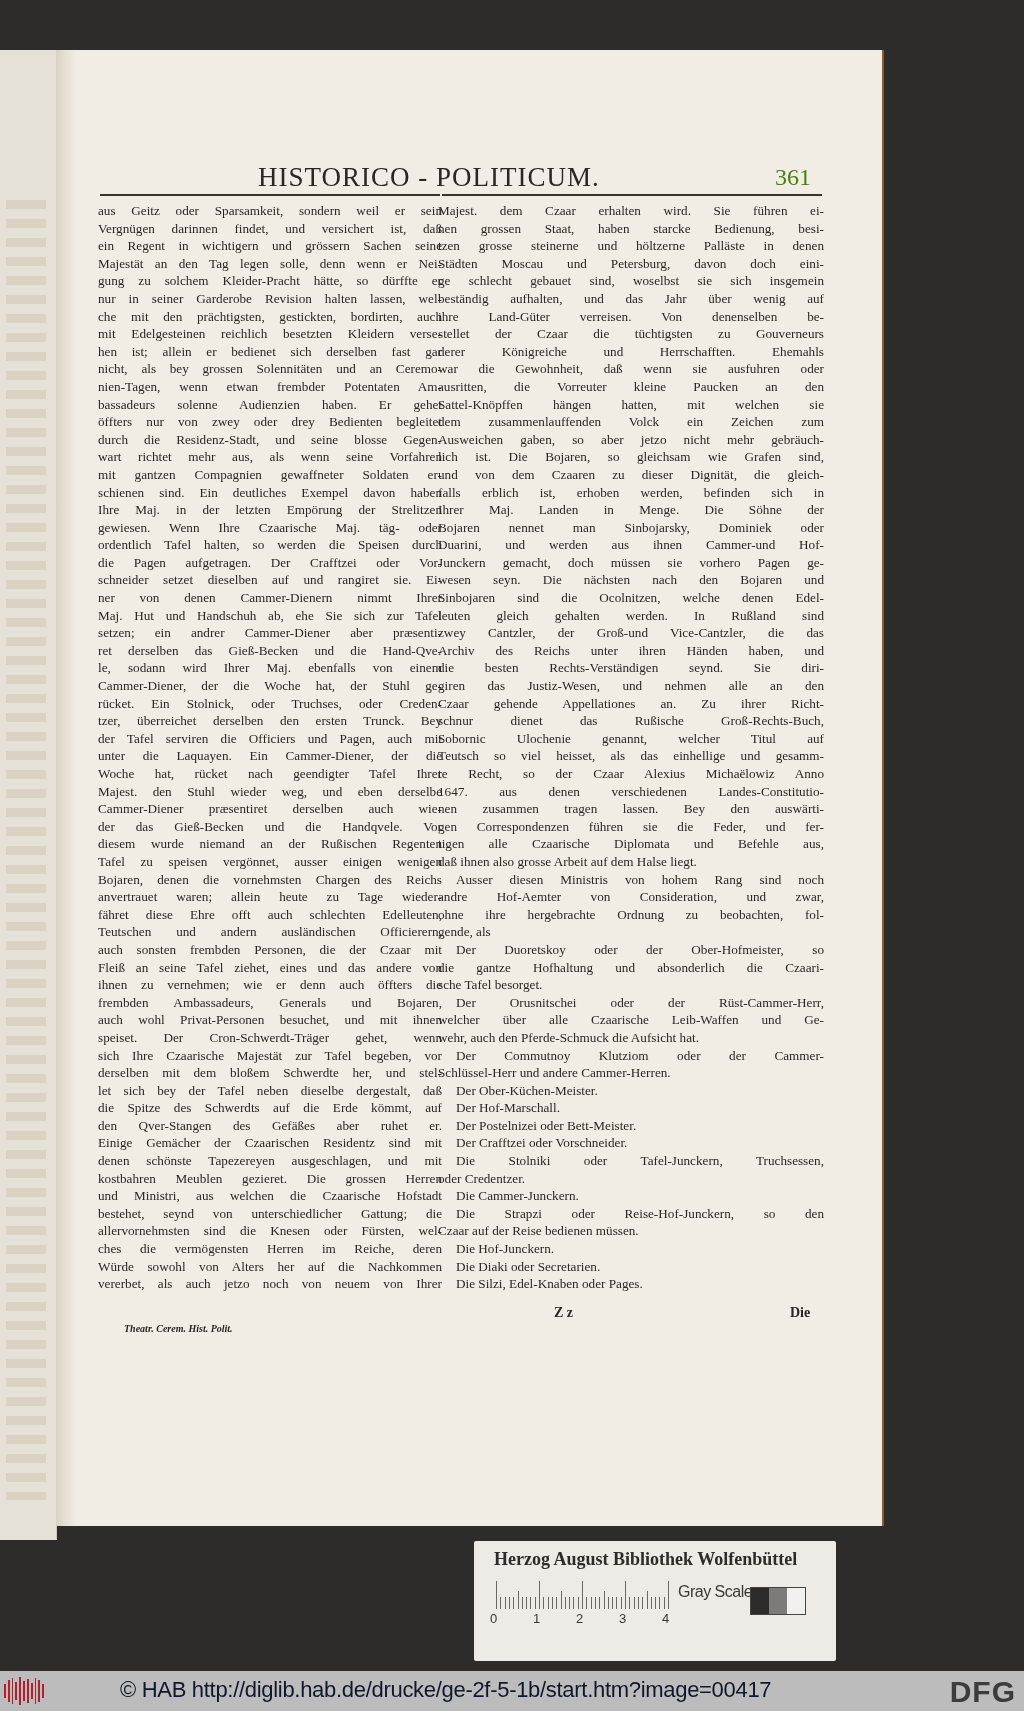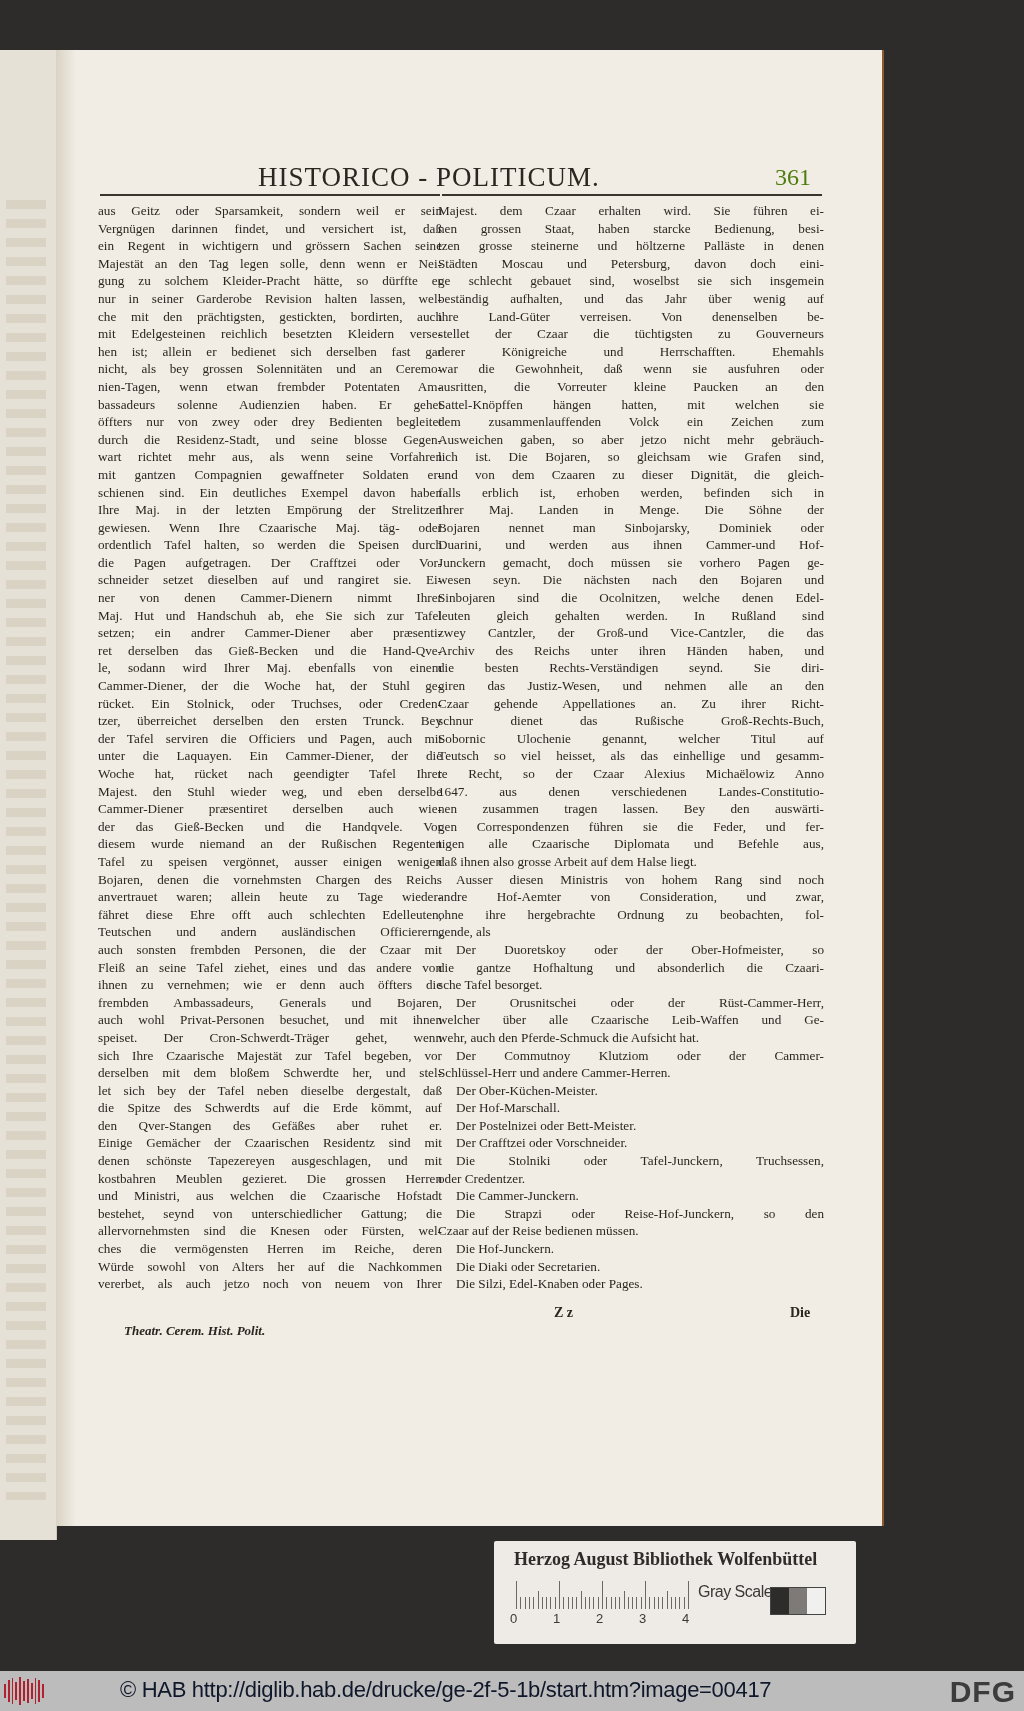--- a/index.html
+++ b/index.html
@@ -15,24 +15,24 @@
   .page-number{position:absolute;right:0;top:2px;font-size:24px;color:#4d7c0f;font-family:"Liberation Serif",serif;}
   .rule{position:absolute;top:144px;height:2px;background:#3a342c;}
   .rule.l{left:44px;width:340px;}
   .rule.r{left:386px;width:380px;}
   .col{position:absolute;top:152px;font-size:13.2px;line-height:17.6px;color:#2b2620;font-family:"Liberation Serif",serif;text-align:justify;}
   .col.left{left:42px;width:344px;}
   .col.right{left:382px;width:386px;font-family:Liberation Serif, serif;}
   .line{display:block;white-space:nowrap;overflow:hidden;text-align-last:justify;}
   .line.last{text-align-last:left;}
   .line.indent{padding-left:18px;}
-  .footnote{position:absolute;left:68px;top:1273px;font-size:13px;font-style:italic;font-weight:bold;color:#2b2620;font-family:"Liberation Serif",serif;}
+  .footnote{position:absolute;left:68px;top:1273px;font-size:10px;font-style:italic;font-weight:bold;color:#2b2620;font-family:"Liberation Serif",serif;}
   .signature{position:absolute;left:498px;top:1255px;font-size:14px;font-weight:bold;color:#2b2620;font-family:"Liberation Serif",serif;}
   .catchword{position:absolute;left:734px;top:1255px;font-size:14px;font-weight:bold;color:#2b2620;font-family:"Liberation Serif",serif;}
-  .target{position:absolute;left:474px;top:1541px;width:362px;height:103px;background:#eeeae6;border-radius:2px;margin-left:20px;}
+  .target{position:absolute;left:474px;top:1541px;width:362px;height:120px;background:#eeeae6;border-radius:2px;}
   .target-title{position:absolute;left:20px;top:8px;font-size:18px;font-weight:bold;color:#2f2b28;font-family:"Liberation Serif",serif;}
   .ruler{position:absolute;left:22px;top:40px;width:176px;height:28px;}
   .tick{position:absolute;bottom:0;width:1px;background:#6c6864;}
   .ruler-labels{position:absolute;left:16px;top:70px;width:190px;height:16px;font-size:13px;color:#3b3835;font-family:"Liberation Sans",sans-serif;}
   .ruler-labels span{position:absolute;}
   .gray-label{position:absolute;left:204px;top:42px;font-size:16px;color:#3b3835;font-family:Liberation Sans, sans-serif;letter-spacing:-0.5px;}
   .gray-swatches{position:absolute;left:276px;top:46px;width:54px;height:26px;border:1px solid #444;display:flex;}
   .gray-swatches div{flex:1;}
   .footer{position:absolute;left:0;top:1671px;width:1024px;height:40px;background:#bdbcbc;}
   .hab-logo{position:absolute;left:4px;top:6px;width:40px;height:28px;display:flex;gap:2px;align-items:center;}

